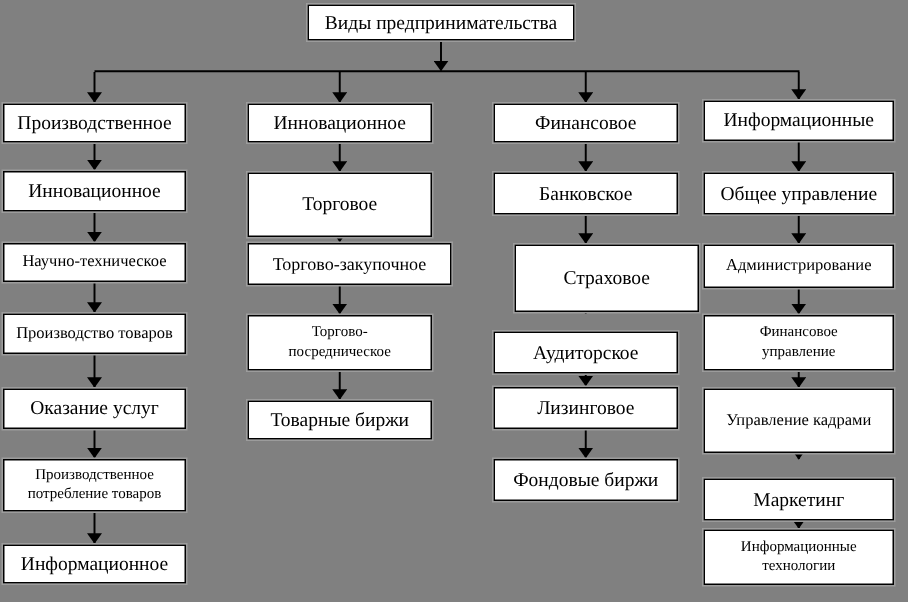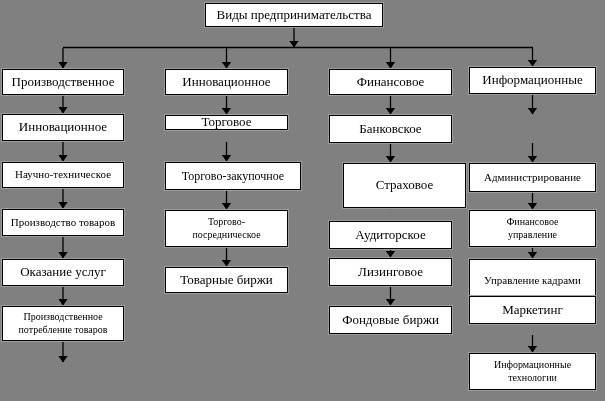--- a/index.html
+++ b/index.html
@@ -70,37 +70,39 @@
 
   <div class="node fs13" style="left:205px;top:3px;width:178px;height:24px">Виды предпринимательства</div>
 
   <div class="node fs13" style="left:2px;top:69px;width:122px;height:26px">Производственное</div>
   <div class="node fs13" style="left:2px;top:114px;width:122px;height:27px">Инновационное</div>
   <div class="node fs11" style="left:2px;top:162px;width:122px;height:26px">Научно-техническое</div>
   <div class="node fs11" style="left:2px;top:209px;width:122px;height:27px">Производство товаров</div>
   <div class="node fs13" style="left:2px;top:259px;width:122px;height:27px">Оказание услуг</div>
   <div class="node fs10" style="left:2px;top:306px;width:122px;height:35px">Производственное
 потребление товаров</div>
+  <div class="node fs13" style="left:2px;top:363px;width:122px;height:26px">Информационное</div>
 
   <div class="node fs13" style="left:165px;top:69px;width:123px;height:26px">Инновационное</div>
-  <div class="node fs13" style="left:165px;top:115px;width:123px;height:15px">Торговое</div>
+  <div class="node fs13" style="left:165px;top:115px;width:123px;height:43px">Торговое</div>
   <div class="node fs12" style="left:165px;top:162px;width:136px;height:28px">Торгово-закупочное</div>
   <div class="node fs10" style="left:165px;top:210px;width:123px;height:37px">Торгово-
 посредническое</div>
   <div class="node fs13" style="left:165px;top:267px;width:123px;height:26px">Товарные биржи</div>
 
   <div class="node fs13" style="left:329px;top:69px;width:123px;height:26px">Финансовое</div>
   <div class="node fs13" style="left:329px;top:115px;width:123px;height:28px">Банковское</div>
   <div class="node fs13" style="left:343px;top:163px;width:123px;height:45px">Страховое</div>
   <div class="node fs13" style="left:329px;top:221px;width:123px;height:28px">Аудиторское</div>
   <div class="node fs13" style="left:329px;top:258px;width:123px;height:28px">Лизинговое</div>
   <div class="node fs13" style="left:329px;top:306px;width:123px;height:28px">Фондовые биржи</div>
 
   <div class="node fs13" style="left:469px;top:67px;width:127px;height:27px">Информационные</div>
+  <div class="node fs13" style="left:469px;top:115px;width:127px;height:28px">Общее управление</div>
   <div class="node fs11" style="left:469px;top:163px;width:127px;height:29px">Администрирование</div>
   <div class="node fs10" style="left:469px;top:210px;width:127px;height:37px">Финансовое
 управление</div>
   <div class="node fs11" style="left:469px;top:259px;width:127px;height:43px">Управление кадрами</div>
-  <div class="node fs13" style="left:469px;top:296px;width:127px;height:28px">Маркетинг</div>
+  <div class="node fs13" style="left:469px;top:319px;width:127px;height:28px">Маркетинг</div>
   <div class="node fs10" style="left:469px;top:353px;width:127px;height:37px">Информационные
 технологии</div>
 
 </div>
 
 </body></html>

